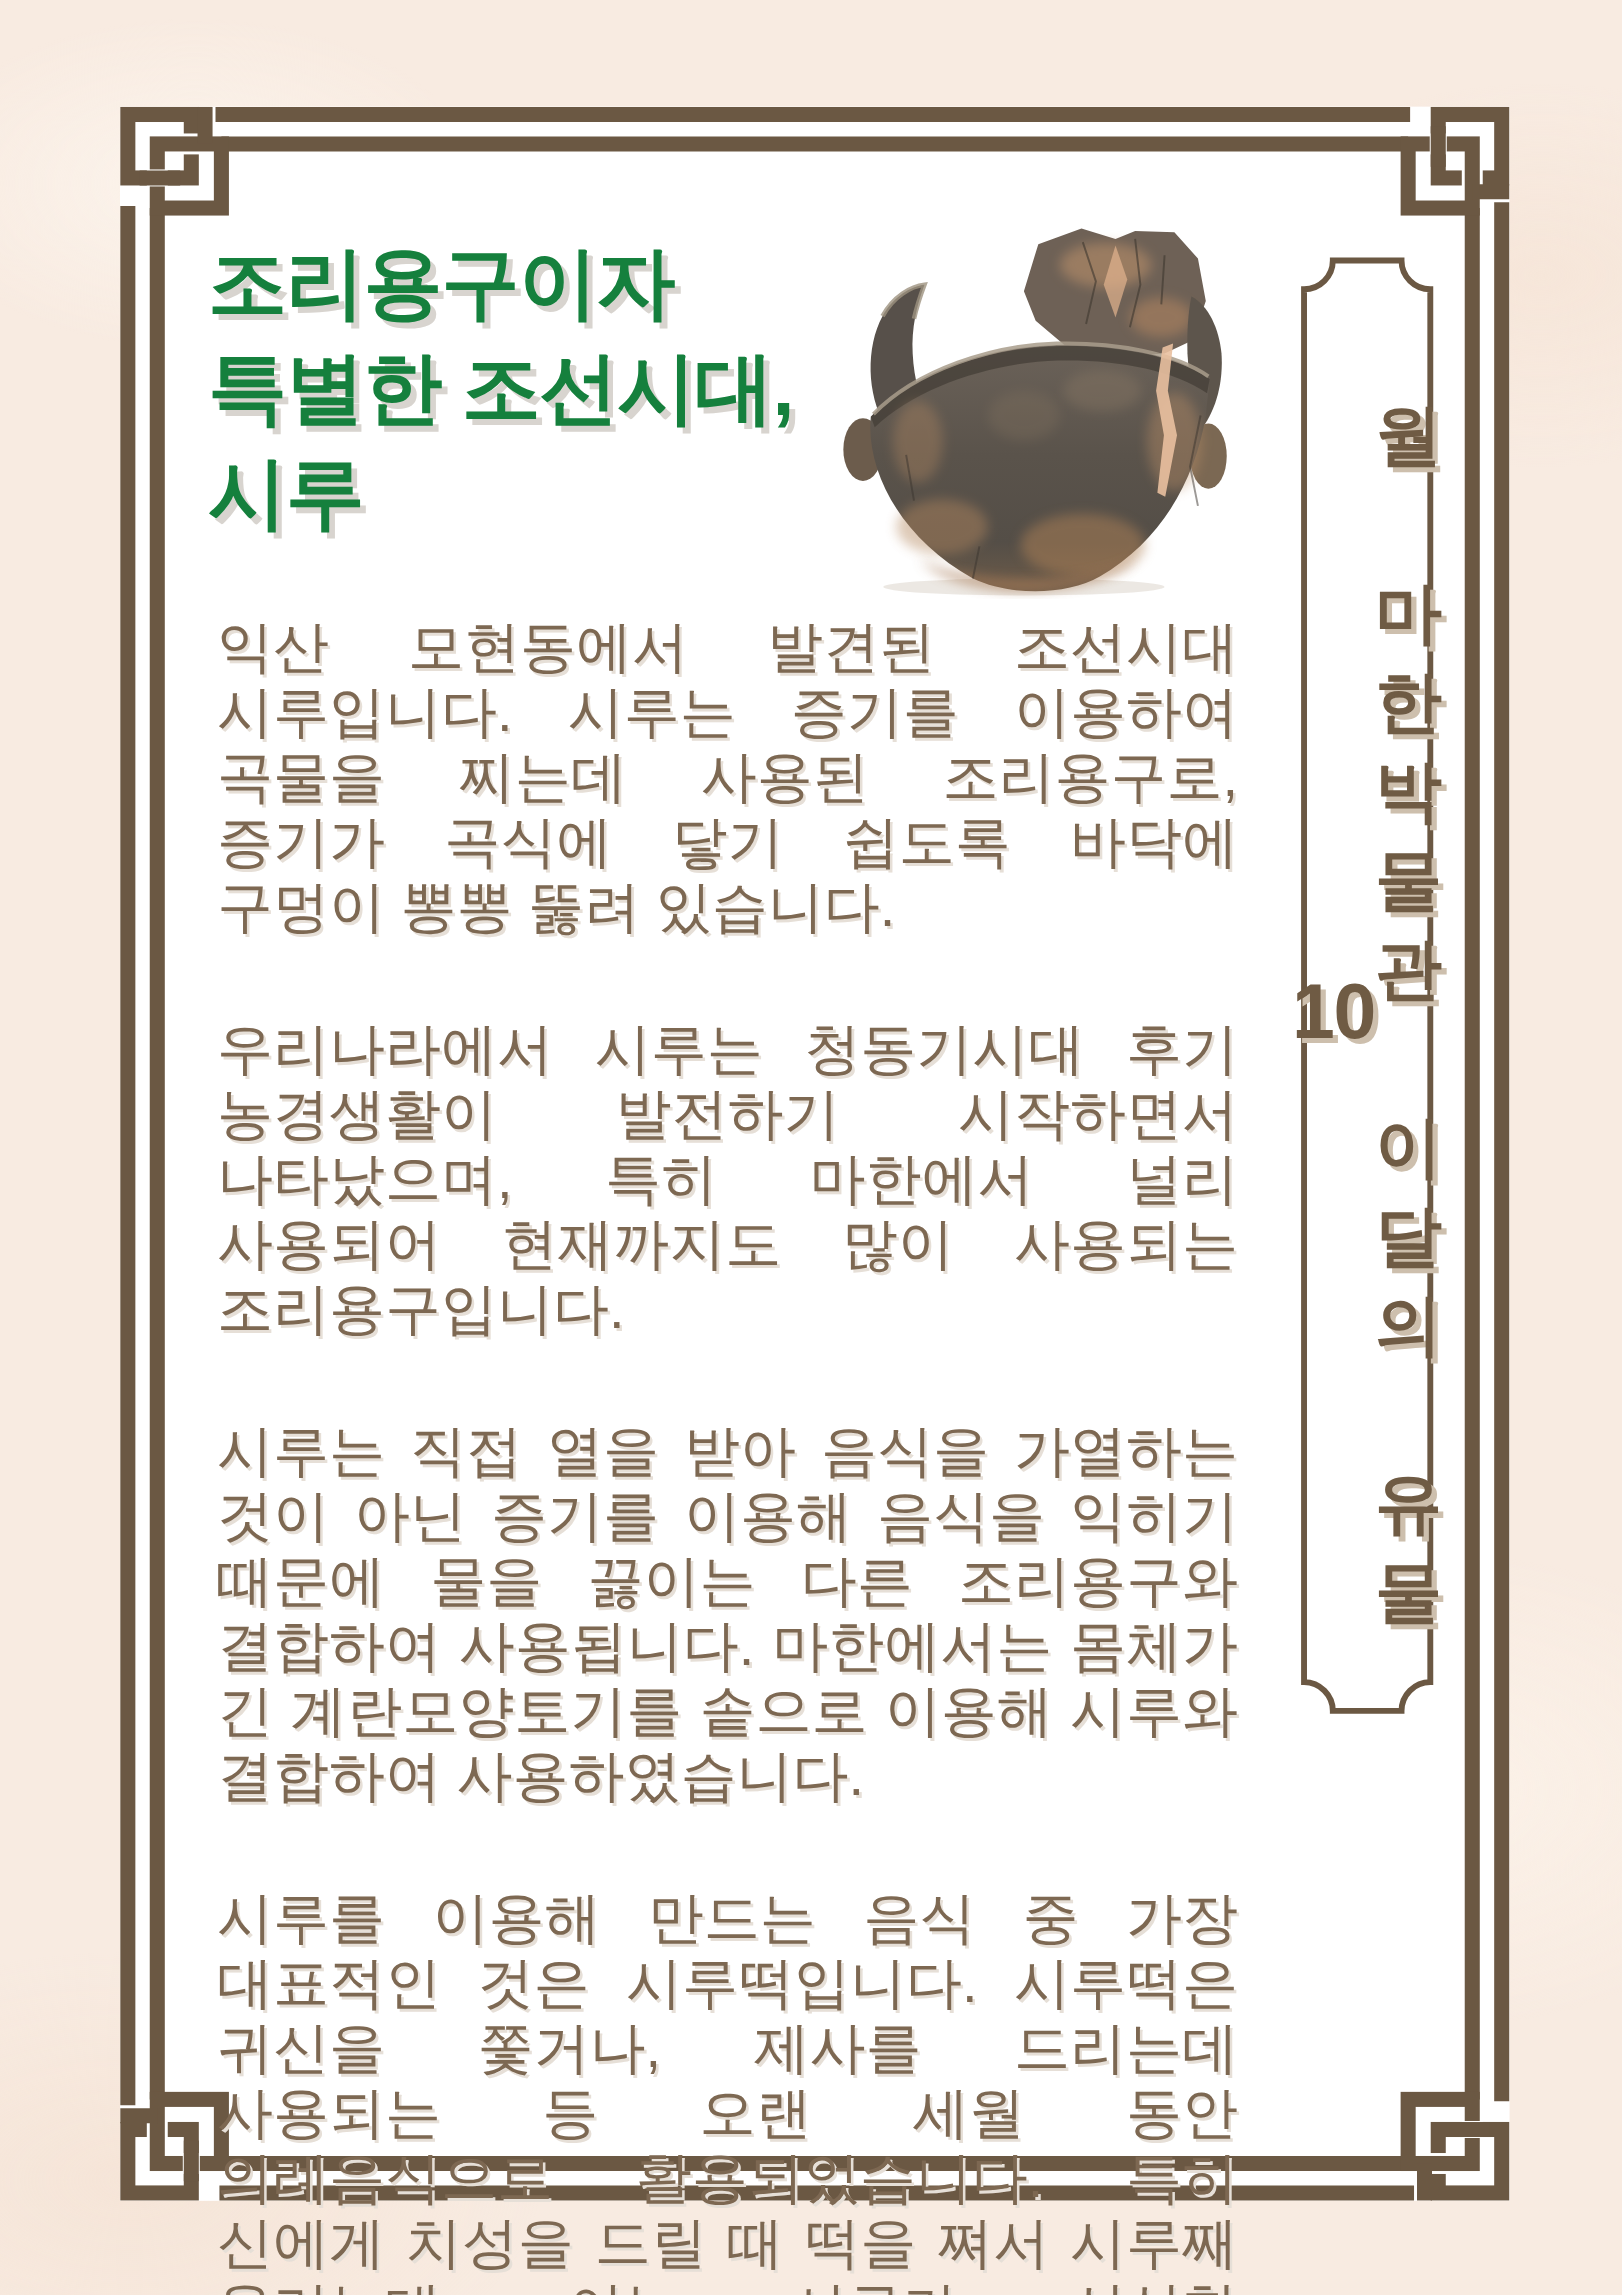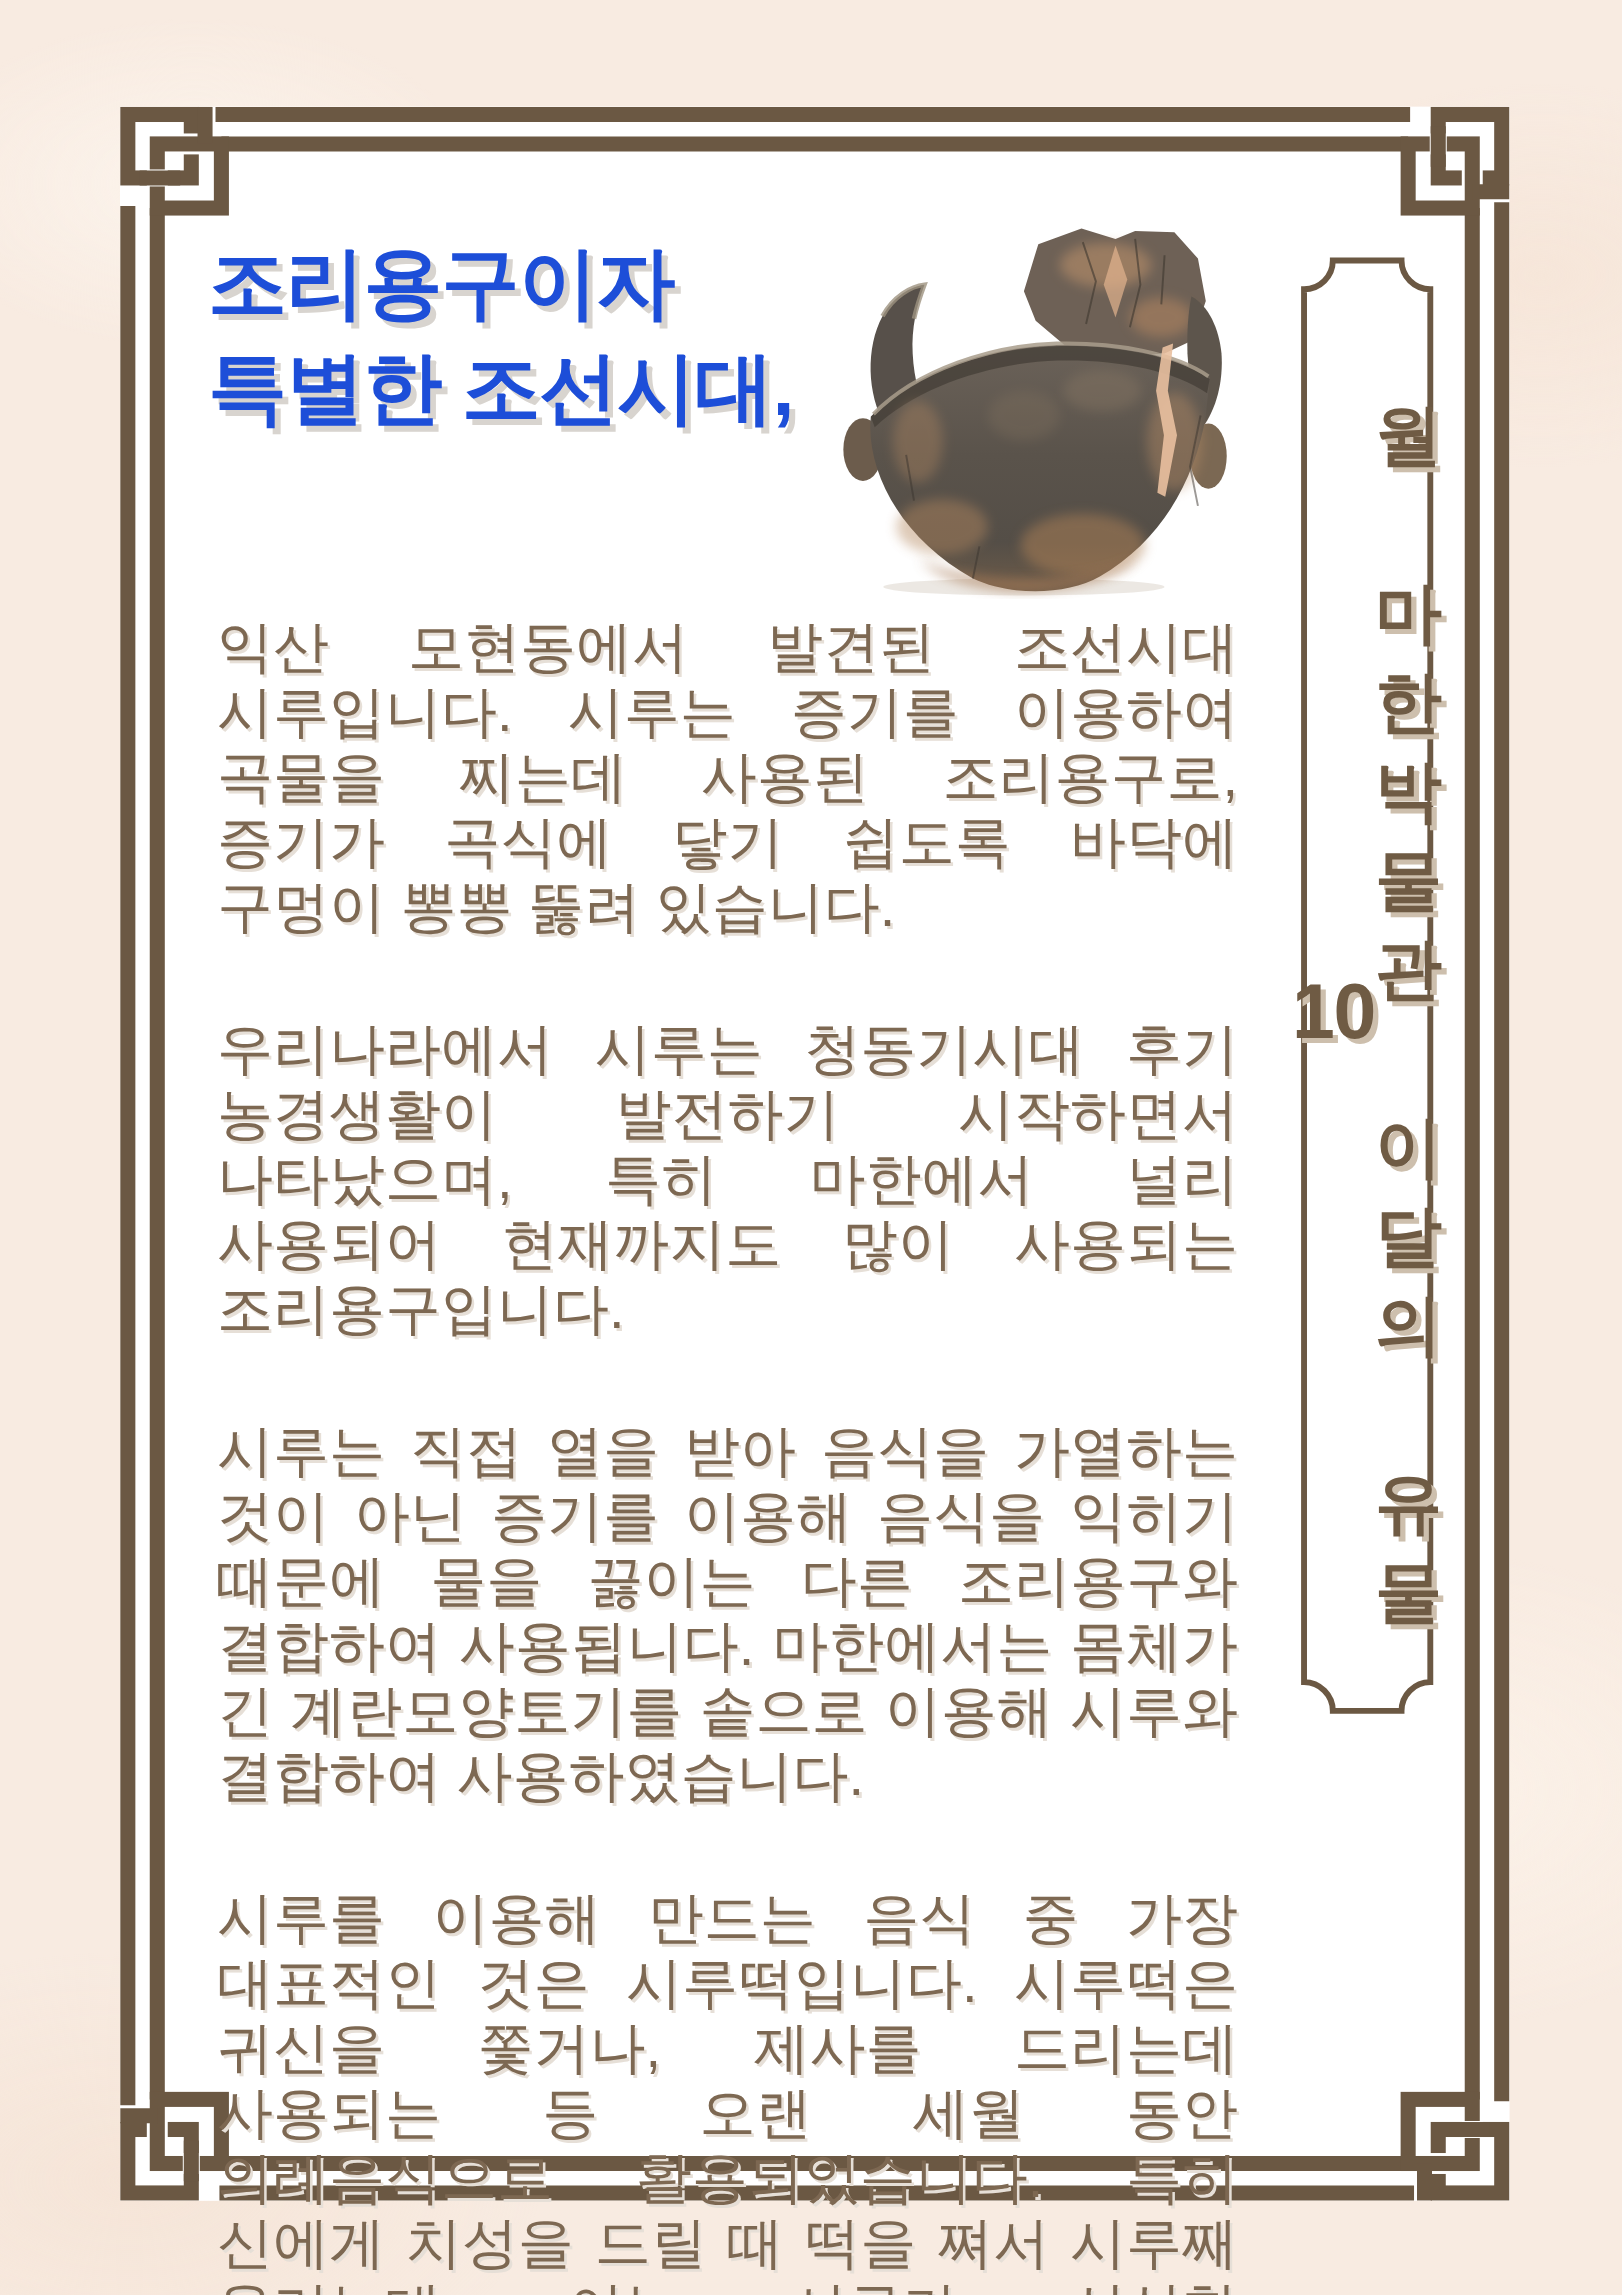--- a/index.html
+++ b/index.html
@@ -16,21 +16,21 @@
     overflow:hidden;
   }
   #page{position:relative;width:1623px;height:2295px;}
 
   
   #frame-svg{position:absolute;left:0;top:0;width:1623px;height:2295px;}
 
   
   .title-block{
     position:absolute;left:208px;top:230px;width:720px;
-    color:#1d4ed8;font-weight:800;font-size:79px;line-height:105px;
+    color:#15803d;font-weight:800;font-size:79px;line-height:105px;
     letter-spacing:-1.3px;
     text-shadow:5.9px 5.9px 0 #d8d4cf;
   }
   .title-line{display:block;white-space:nowrap;}
 
   
   #pot-svg{position:absolute;left:808px;top:219px;width:422px;height:380px;}
 
   
   .body-text{
@@ -92,20 +92,21 @@
     </defs>
     <use href="#knot" transform="translate(195,175)"></use>
     <use href="#knot" transform="translate(2295,175) rotate(90)"></use>
     <use href="#knot" transform="translate(2295,3352) rotate(180)"></use>
     <use href="#knot" transform="translate(195,3352) rotate(270)"></use>
   </svg>
 
   <h1 class="title-block" style="margin:0;">
     <span class="title-line">조리용구이자</span>
     <span class="title-line">특별한 조선시대,</span>
+    <span class="title-line">시루</span>
   </h1>
 
   <svg id="pot-svg" viewBox="0 0 645 580" xmlns="http://www.w3.org/2000/svg">
     <defs>
       <linearGradient id="bodyG" x1="0" y1="0" x2="0" y2="1">
         <stop offset="0" stop-color="#6b6259"></stop>
         <stop offset="0.45" stop-color="#5a534b"></stop>
         <stop offset="0.8" stop-color="#544e47"></stop>
         <stop offset="1" stop-color="#6e5c49"></stop>
       </linearGradient>

